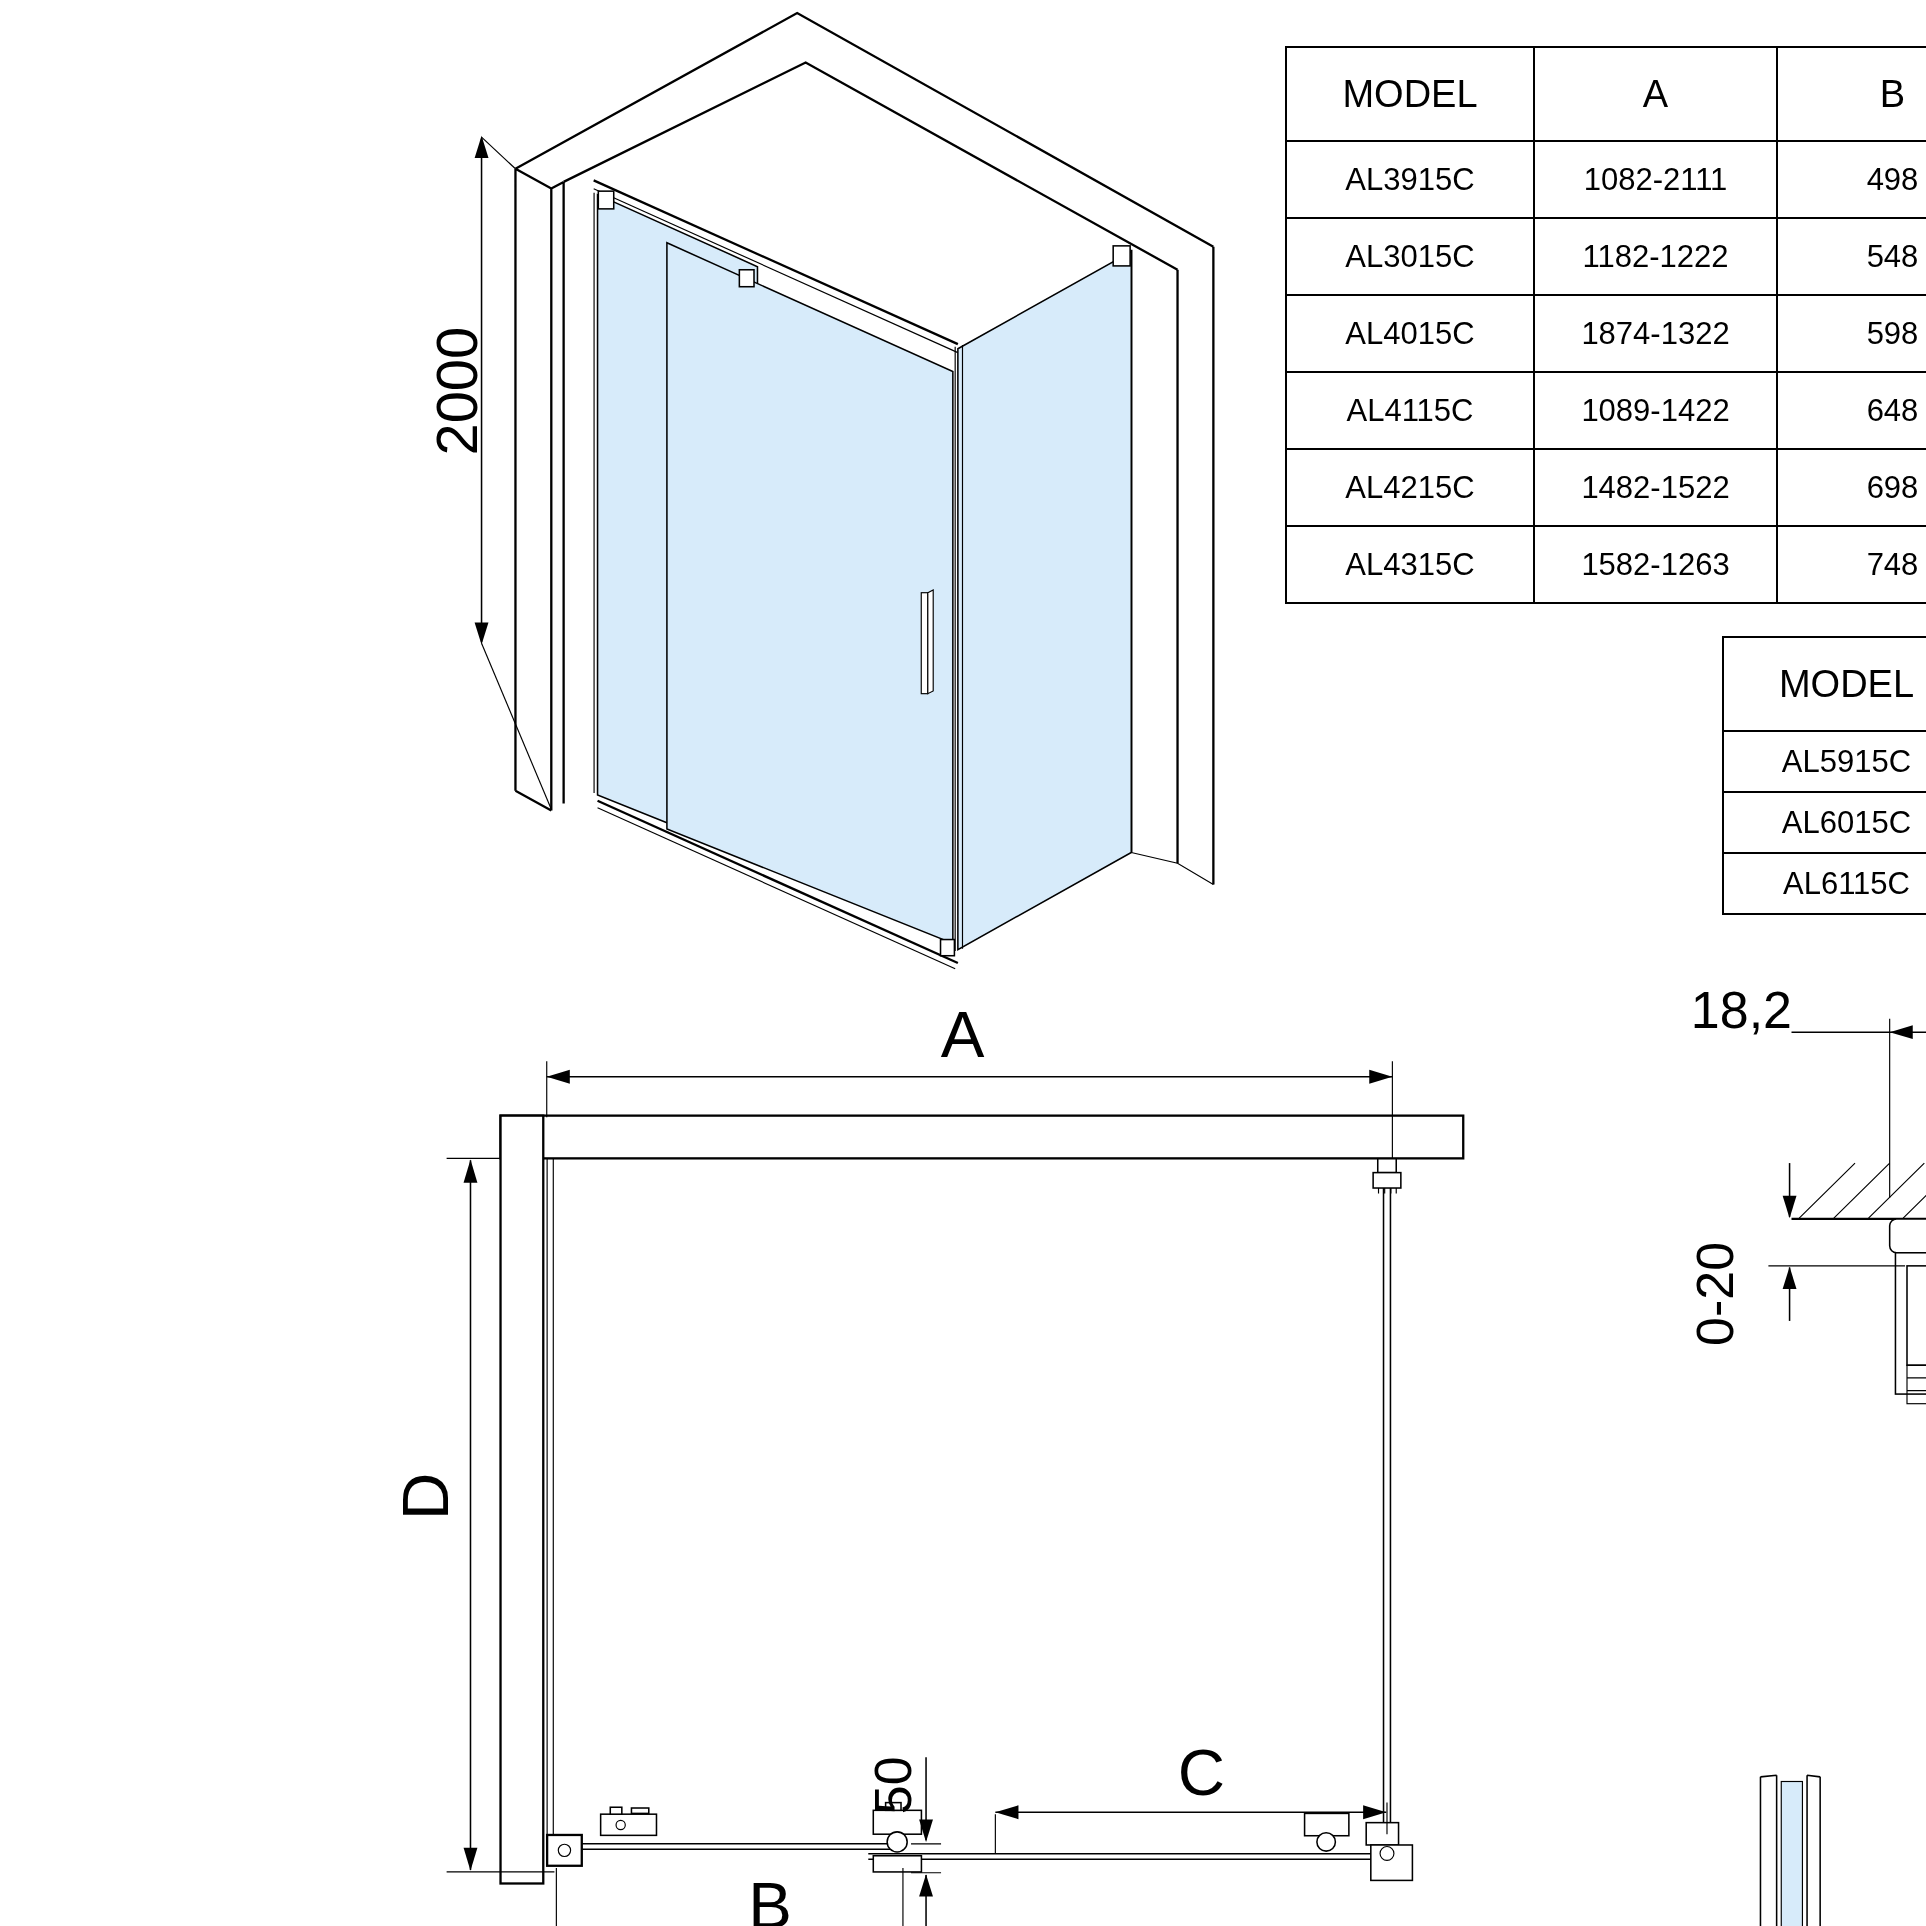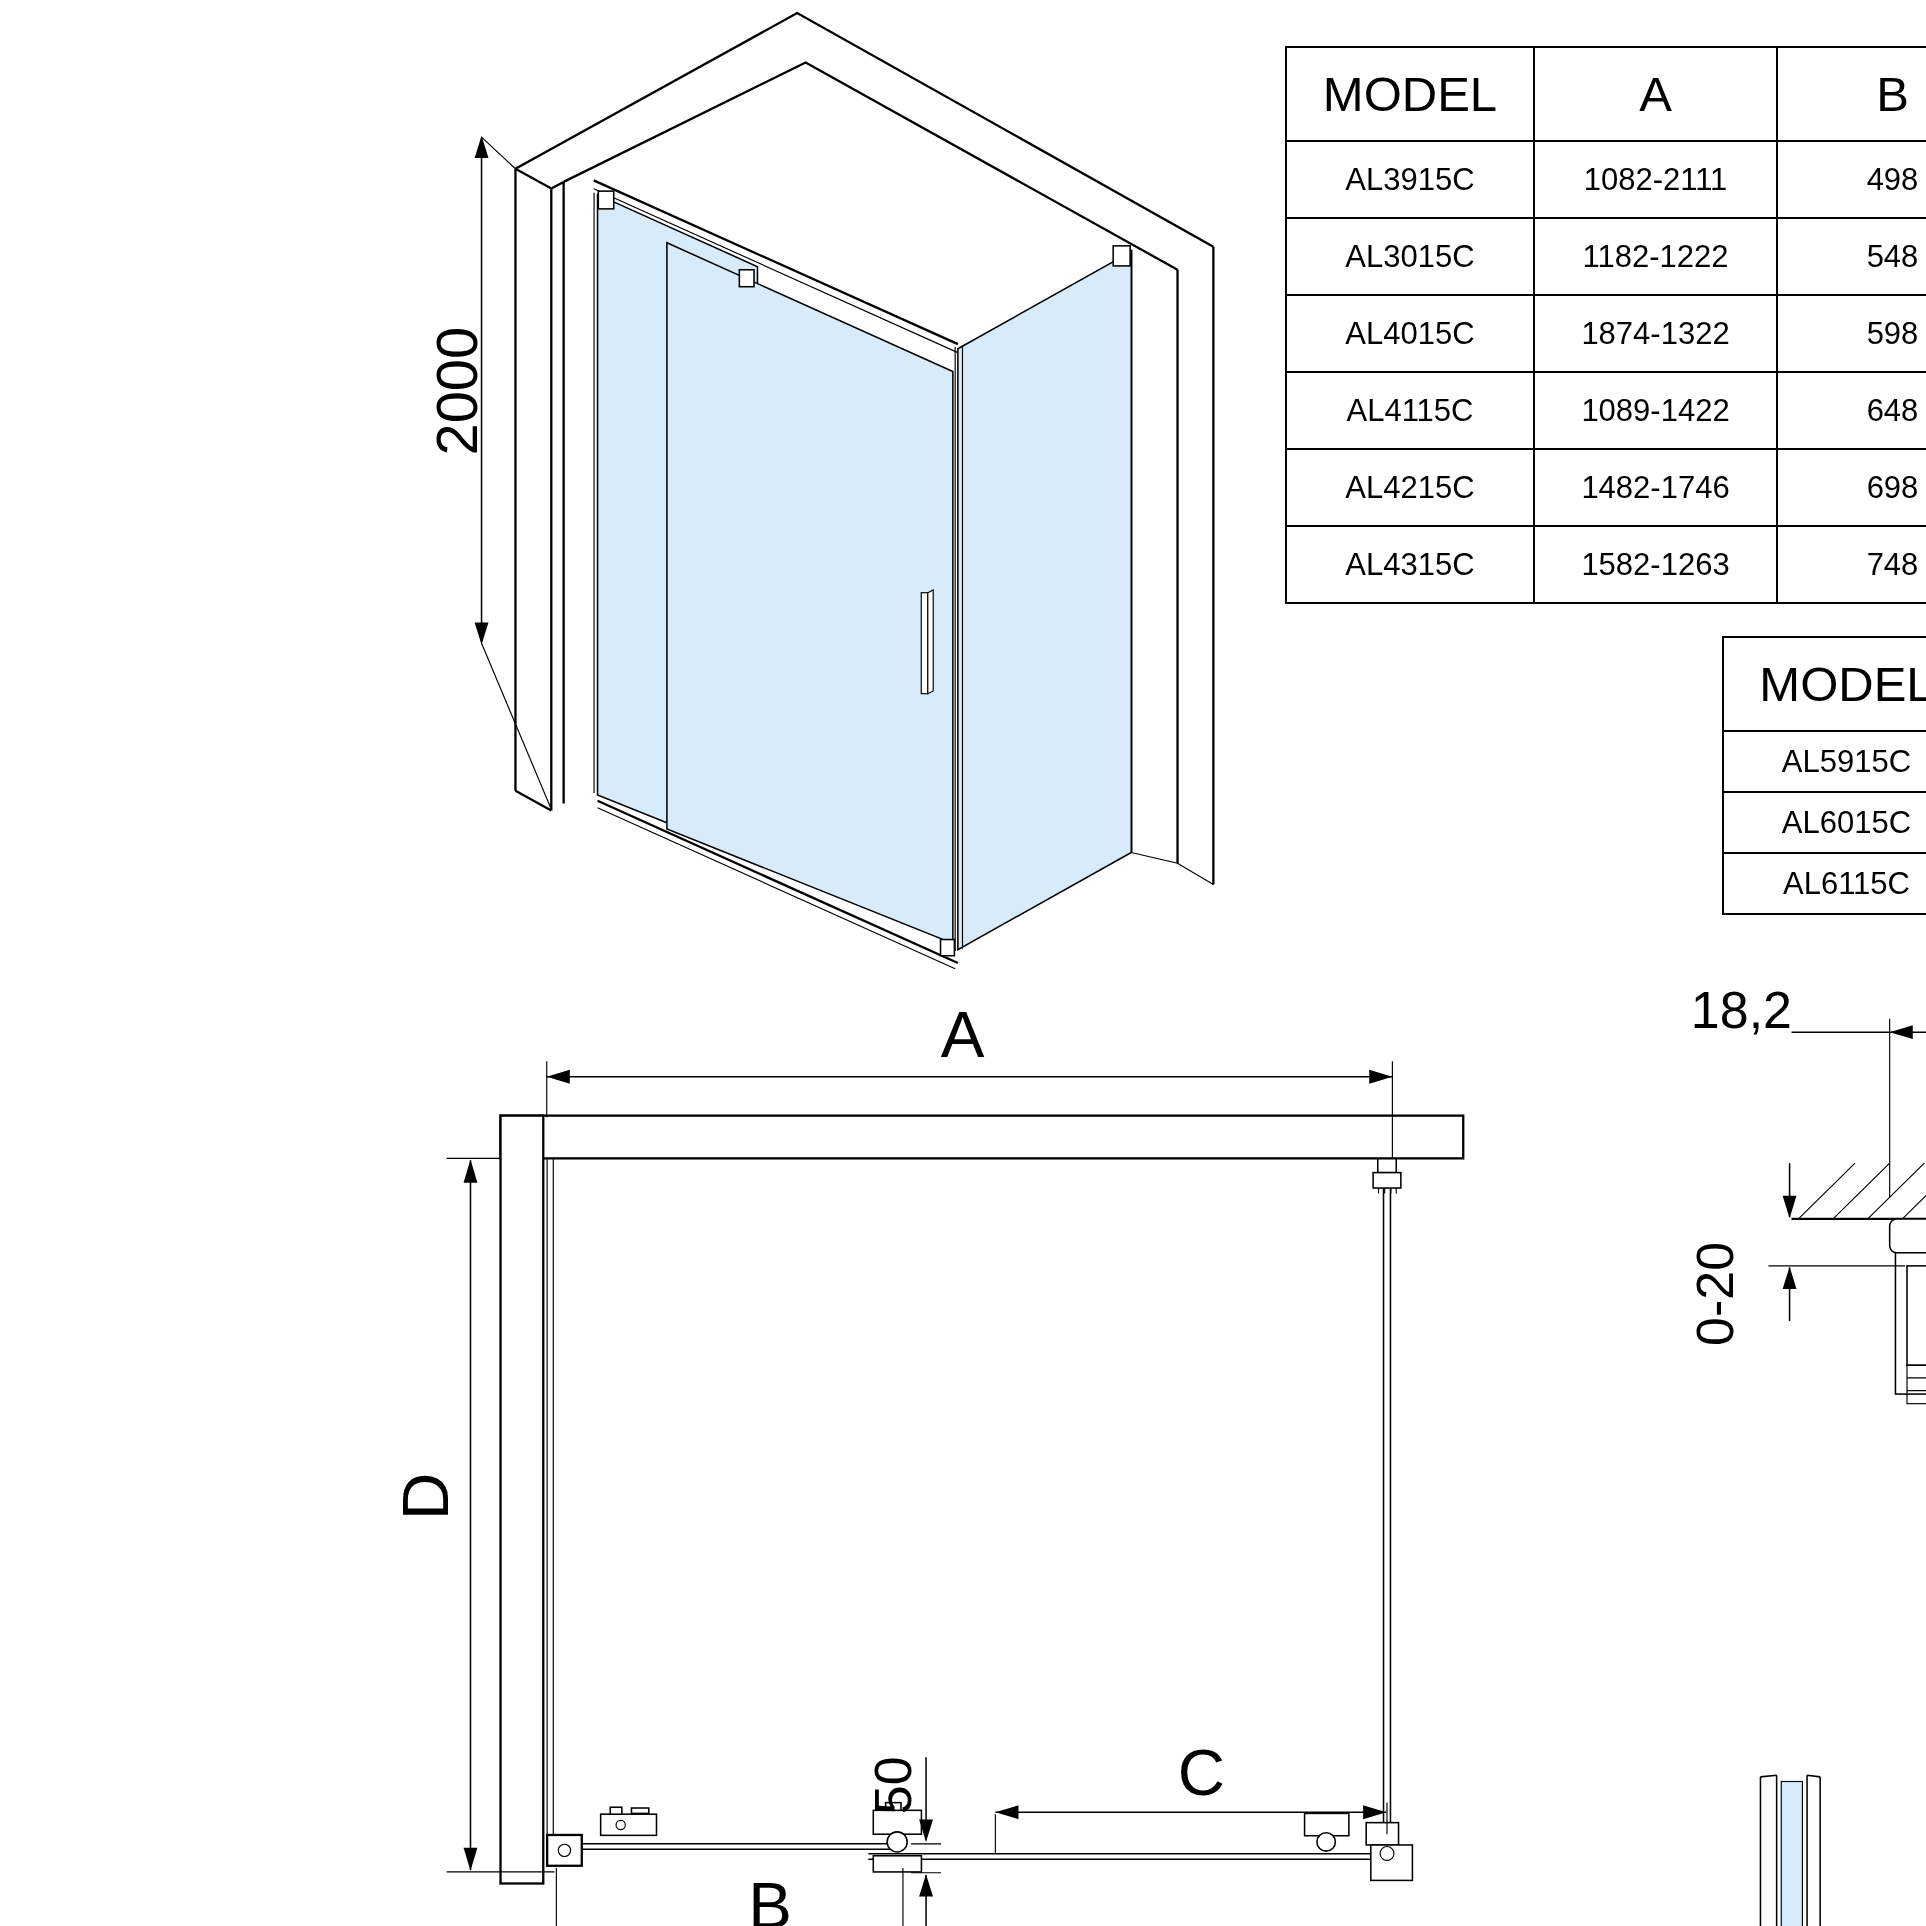--- a/index.html
+++ b/index.html
@@ -13,21 +13,21 @@
   .dim{stroke:#000;stroke-width:4;fill:none;}
   .arr{fill:#000;stroke:none;}
   .wht{fill:#fff;stroke:#000;stroke-width:4;}
   .wht5{fill:#fff;stroke:#000;stroke-width:6;}
   .glass{fill:#d7ebfa;stroke:#000;stroke-width:4;}
   .dash{fill:none;stroke:#000;stroke-width:4;stroke-dasharray:24 14;}
   
   table.spec{border-collapse:collapse;table-layout:fixed;background:#fff;}
   table.spec td{border:2.3px solid #000;text-align:center;vertical-align:middle;
     font-size:31px;color:#000;white-space:nowrap;padding:0;}
-  table.spec td.hdr{font-size:49px;}
+  table.spec td.hdr{font-size:38px;}
 </style>
 </head>
 <body>
 
 <div id="canvas">
 
   <svg class="abs" style="left:347px;top:0px;" width="925" height="975" viewBox="0 0 2400 2530">
 
     <g>
       <path class="ln" d="M437,438 L1168,34 L2248,640"></path>
@@ -107,21 +107,21 @@
 
     </tr>
     <tr style="height:77px">
       <td>AL4115C</td>
       <td>1089-1422</td>
       <td>648</td>
 
     </tr>
     <tr style="height:77px">
       <td>AL4215C</td>
-      <td>1482-1746</td>
+      <td>1482-1522</td>
       <td>698</td>
 
     </tr>
     <tr style="height:77px">
       <td>AL4315C</td>
       <td>1582-1263</td>
       <td>748</td>
 
     </tr>
   </tbody>

